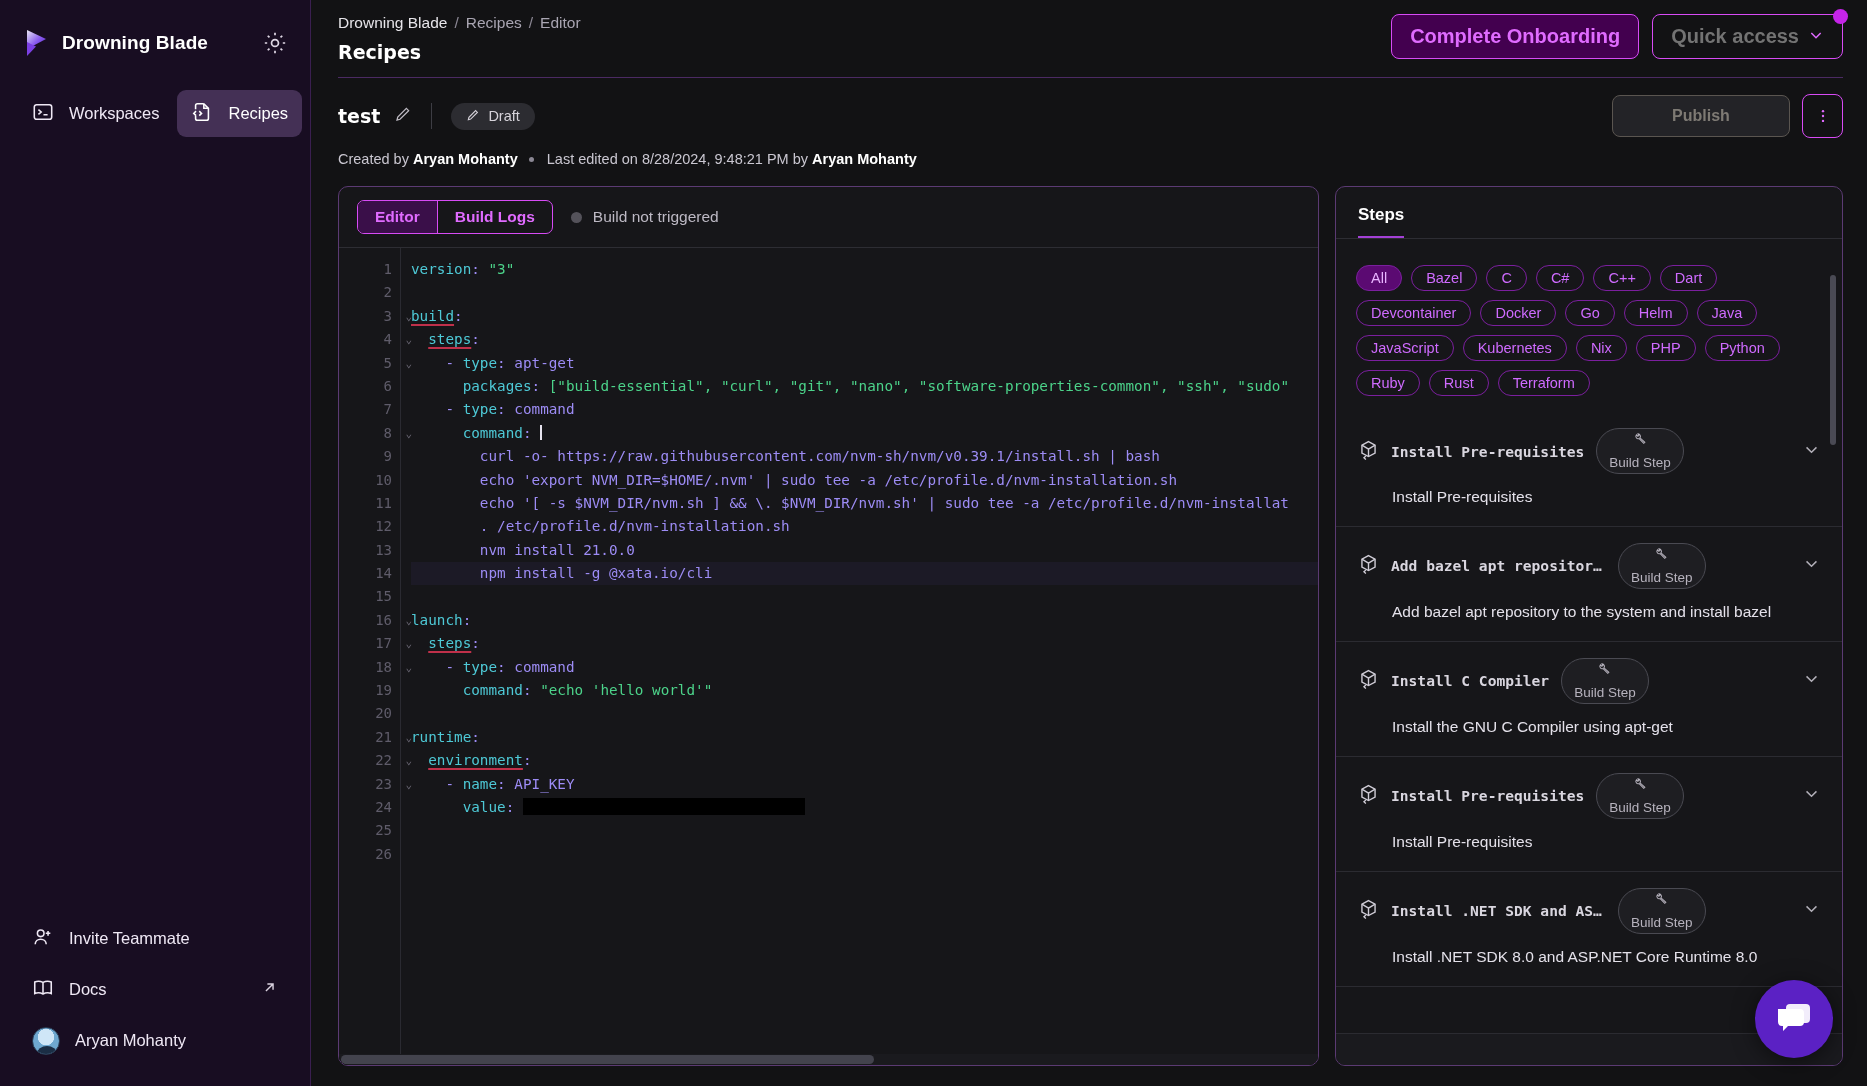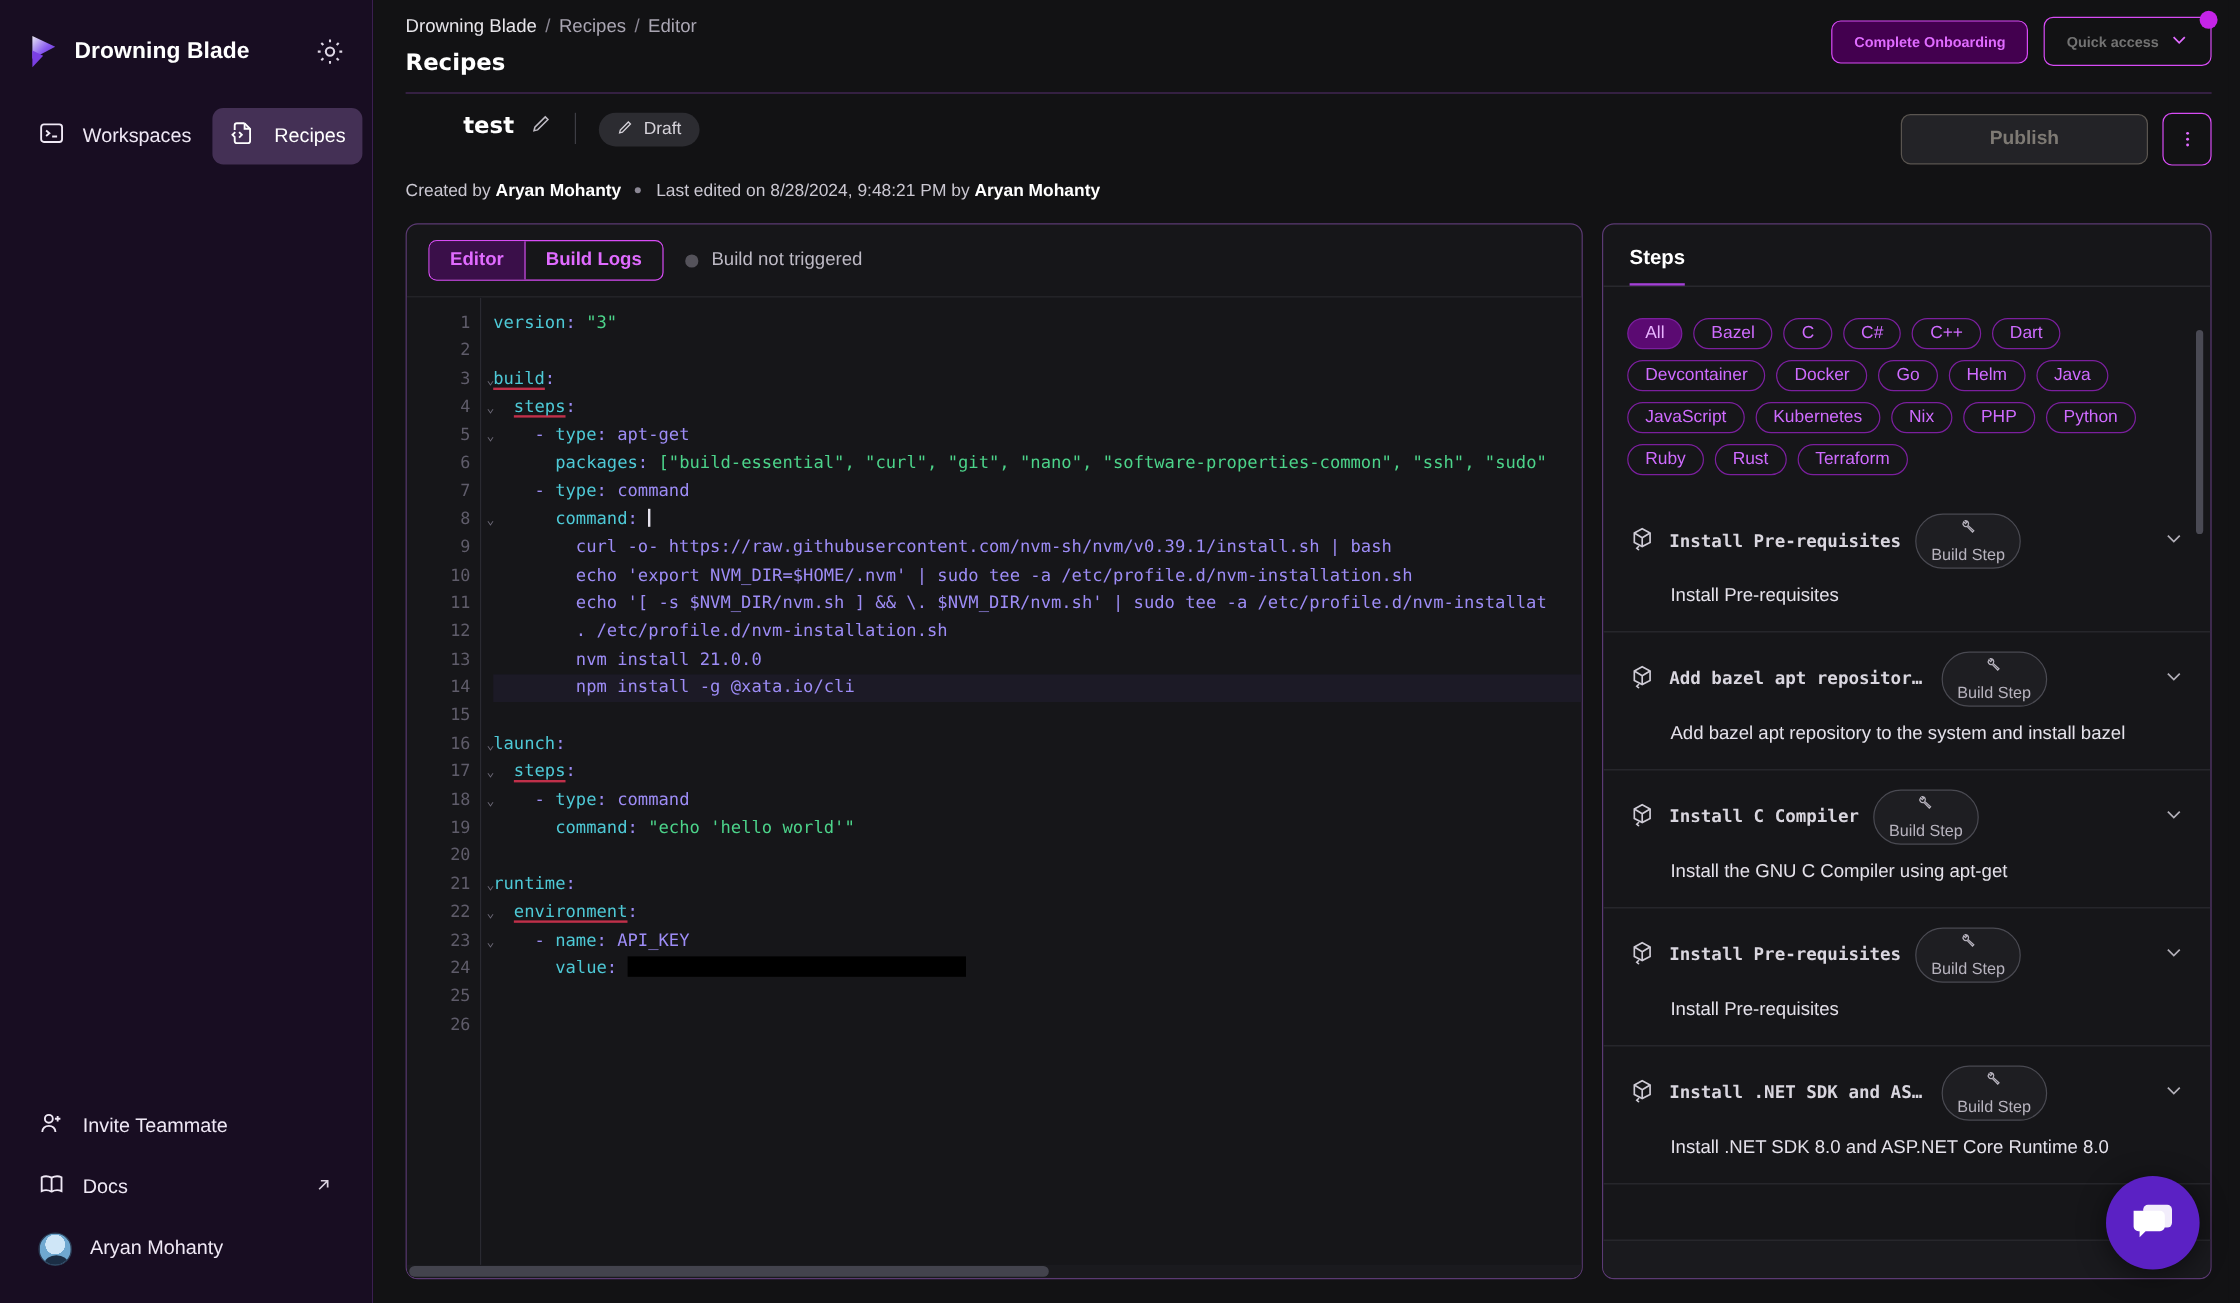--- a/index.html
+++ b/index.html
@@ -64,52 +64,52 @@
   .main { flex: 1; height: 1086px; position: relative; background:#121214; overflow:hidden; }
   .topbar { padding: 14px 24px 0 27px; }
   .topbar-inner { display:flex; align-items:flex-start; }
   .breadcrumb { font-size: 15.5px; color: #c9c6cf; display:flex; gap:7px; }
   .breadcrumb .crumb { color:#e7e5ea; }
   .breadcrumb .crumb.muted { color:#a9a5b2; }
   .breadcrumb .sep { color:#8b8794; }
   .page-title { font-size: 19px; font-weight: bold; color:#ffffff; margin-top: 9px; font-family:"DejaVu Sans", sans-serif;}
   .topbar-actions { margin-left:auto; display:flex; gap:13px; align-items:center; position:relative; }
   .btn {
-    font-size: 12px; font-weight: bold; border-radius: 8px;
+    font-size: 20px; font-weight: bold; border-radius: 8px;
     padding: 10px 18px; cursor: pointer; white-space: nowrap;
     font-family:"Liberation Sans", sans-serif;
   }
   .btn-onboarding { background:#43004f; border:1.5px solid #d74bf5; color:#e06bff; }
   .btn-quick { background:transparent; border:1.5px solid #d74bf5; color:#737373; display:flex; align-items:center; gap:9px; }
   .notif-dot {
     position:absolute; right:-5px; top:-5px; width:15px; height:15px;
     border-radius:50%; background:#c524e8;
   }
   .divider-purple { height:1px; background:#4b2a63; margin: 14px 0 0 0; }
 
   
   .recipe-head { padding: 16px 24px 0 27px; }
-  .recipe-head-row { display:flex; align-items:flex-start;margin-left:48px; }
+  .recipe-head-row { display:flex; align-items:center; }
   .recipe-name { font-size:19px; font-weight:bold; color:#fff; font-family:"DejaVu Sans", sans-serif; }
   .pencil-btn { margin-left:14px; cursor:pointer; opacity:.85; }
   .vbar { width:1px; height:26px; background:#3d3d44; margin: 0 19px; }
   .draft-chip {
     display:flex; align-items:center; gap:8px;
     background:#2c2c31; border-radius:999px; padding:5px 15px;
     font-size:14.5px; color:#d6d3da;
   }
   .meta-line { margin-top: 13px; font-size:14.5px; color:#cac7d1; }
   .meta-line b { color:#ffffff; }
   .meta-dot { display:inline-block; width:5px; height:5px; border-radius:50%; background:#8b8794; vertical-align:middle; margin:0 9px 2px 7px; }
 
   .recipe-head-actions { margin-left:auto; display:flex; gap:12px; align-items:center; }
   .btn-publish {
     background:#232327; border:1px solid #5a5550; color:#7e7a74;
     font-size:16px; font-weight:bold; border-radius:8px; padding:11px 0;
-    width:206px; text-align:center; cursor:pointer;
+    width:178px; text-align:center; cursor:pointer;
   }
   .btn-kebab {
     width:41px; height:44px; border-radius:8px; border:1.5px solid #d74bf5;
     background:transparent; display:flex; align-items:center; justify-content:center; cursor:pointer;
   }
 
   
   .panels { display:flex; gap:16px; padding: 19px 24px 0 27px; height: 900px; }
   .editor-panel {
     flex: 0 0 981px;

